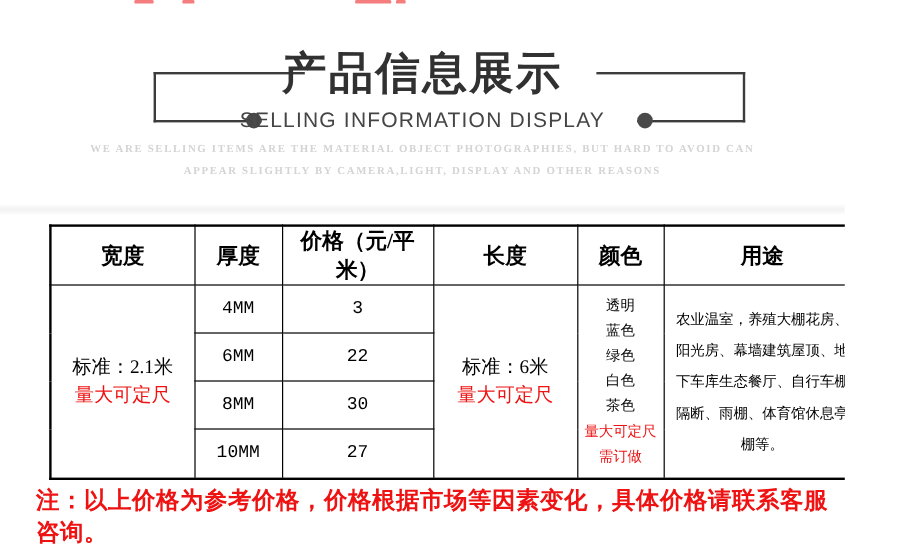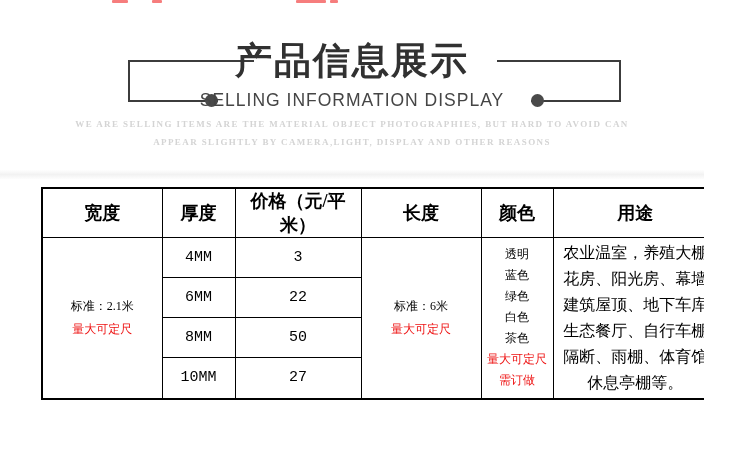--- a/index.html
+++ b/index.html
@@ -49,23 +49,23 @@
     border:2px solid var(--table-border);
   }
   .spec-table th,.spec-table td{
     border:1px solid var(--table-border);
     text-align:center;vertical-align:middle;padding:0;
     overflow:hidden;
   }
   .spec-table th{height:40px;font-size:18px;font-weight:700;}
   .row-body{height:40px;}
   .cell-mm,.cell-price{font-size:15px;font-family:Liberation Mono, monospace;}
-  .cell-std{font-size:12px;line-height:23px;}
+  .cell-std{font-size:16px;line-height:23px;}
   .cell-color{font-size:12px;line-height:21px;}
-  .cell-usage{font-size:16px;line-height:26px;padding:0 5px !important;margin-top:41px;}
+  .cell-usage{font-size:12px;line-height:26px;padding:0 5px !important;margin-top:41px;}
   .red{color:var(--accent-red);}
 
   .footer-note{
     position:absolute;left:30px;top:403px;
     font-size:19.5px;font-weight:700;letter-spacing:0.5px;
     color:var(--accent-red);
     font-family:"Liberation Sans","DejaVu Sans",sans-serif;
   }
 </style>
 </head>
@@ -138,23 +138,24 @@
         <div class="red">需订做</div>
       </td>
       <td rowspan="4" class="cell-usage">农业温室，养殖大棚花房、阳光房、幕墙建筑屋顶、地下车库生态餐厅、自行车棚隔断、雨棚、体育馆休息亭棚等。</td>
     </tr>
     <tr class="row-body">
       <td class="cell-mm">6MM</td>
       <td class="cell-price">22</td>
     </tr>
     <tr class="row-body">
       <td class="cell-mm">8MM</td>
-      <td class="cell-price">50</td>
+      <td class="cell-price">30</td>
     </tr>
     <tr class="row-body" style="height:41px;">
       <td class="cell-mm">10MM</td>
       <td class="cell-price">27</td>
     </tr>
   </tbody>
     </table>
 
+  <div class="footer-note">注：以上价格为参考价格，价格根据市场等因素变化，具体价格请联系客服咨询。</div>
 
 </div>
 
 </body></html>

